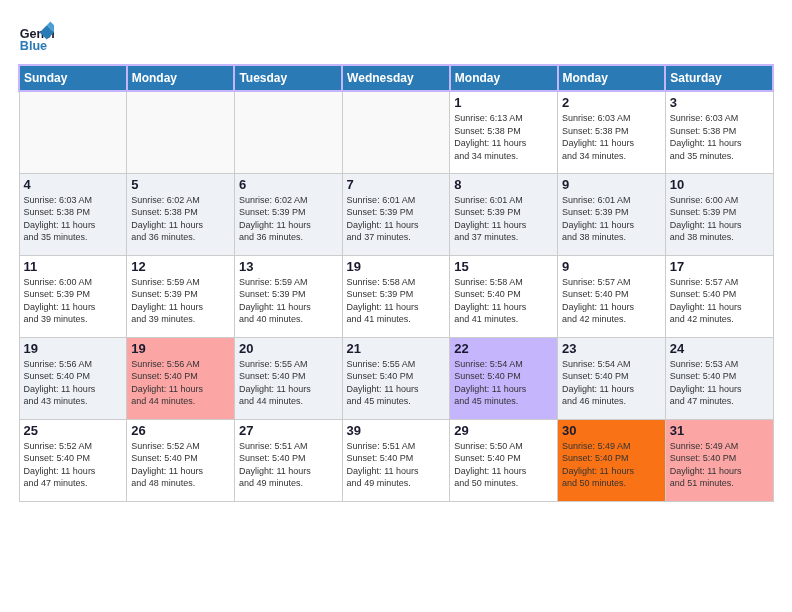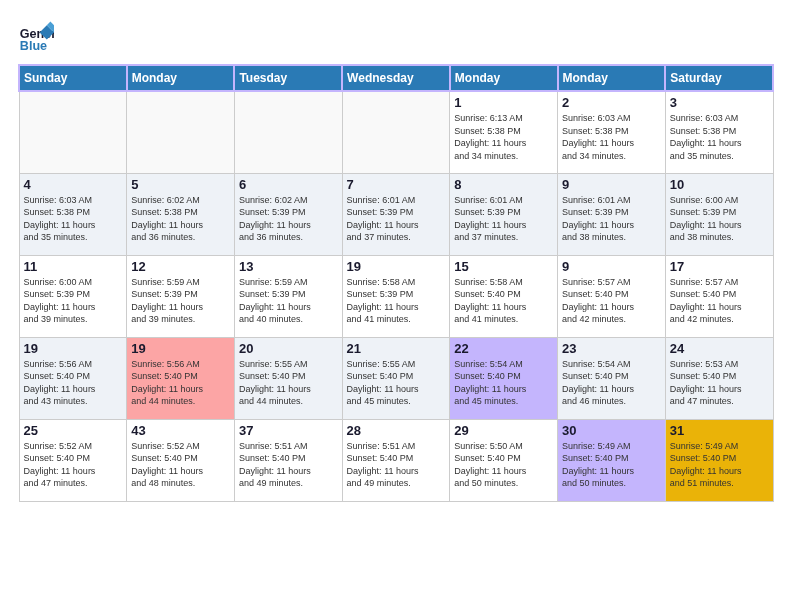--- a/index.html
+++ b/index.html
@@ -306,55 +306,55 @@
         </tr>
         <tr>
           <td style="background: rgb(255, 255, 255);">
             <span class="day-number">25</span>
             <div class="day-info" style="white-space: pre-line;">Sunrise: 5:52 AM
 Sunset: 5:40 PM
 Daylight: 11 hours
 and 47 minutes.</div>
           </td>
           <td style="background: rgb(255, 255, 255);">
-            <span class="day-number">43</span>
+            <span class="day-number">26</span>
             <div class="day-info" style="white-space: pre-line;">Sunrise: 5:52 AM
 Sunset: 5:40 PM
 Daylight: 11 hours
 and 48 minutes.</div>
           </td>
           <td style="background: rgb(255, 255, 255);">
-            <span class="day-number">37</span>
+            <span class="day-number">27</span>
             <div class="day-info" style="white-space: pre-line;">Sunrise: 5:51 AM
 Sunset: 5:40 PM
 Daylight: 11 hours
 and 49 minutes.</div>
           </td>
           <td style="background: rgb(255, 255, 255);">
-            <span class="day-number">28</span>
+            <span class="day-number">39</span>
             <div class="day-info" style="white-space: pre-line;">Sunrise: 5:51 AM
 Sunset: 5:40 PM
 Daylight: 11 hours
 and 49 minutes.</div>
           </td>
           <td style="background: rgb(255, 255, 255);">
             <span class="day-number">29</span>
             <div class="day-info" style="white-space: pre-line;">Sunrise: 5:50 AM
 Sunset: 5:40 PM
 Daylight: 11 hours
 and 50 minutes.</div>
           </td>
-          <td style="background: #c4b5fd;">
+          <td style="background: #f97316;">
             <span class="day-number">30</span>
             <div class="day-info" style="white-space: pre-line;">Sunrise: 5:49 AM
 Sunset: 5:40 PM
 Daylight: 11 hours
 and 50 minutes.</div>
           </td>
-          <td style="background: #eab308;">
+          <td style="background: #fca5a5;">
             <span class="day-number">31</span>
             <div class="day-info" style="white-space: pre-line;">Sunrise: 5:49 AM
 Sunset: 5:40 PM
 Daylight: 11 hours
 and 51 minutes.</div>
           </td>
         </tr>
       </tbody>
   </table>
 </div>

